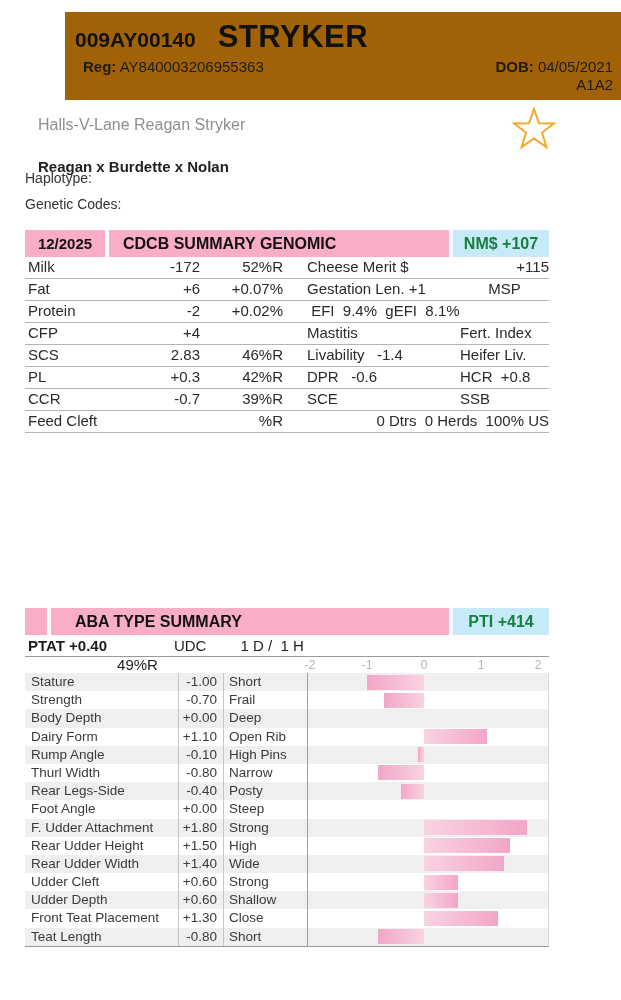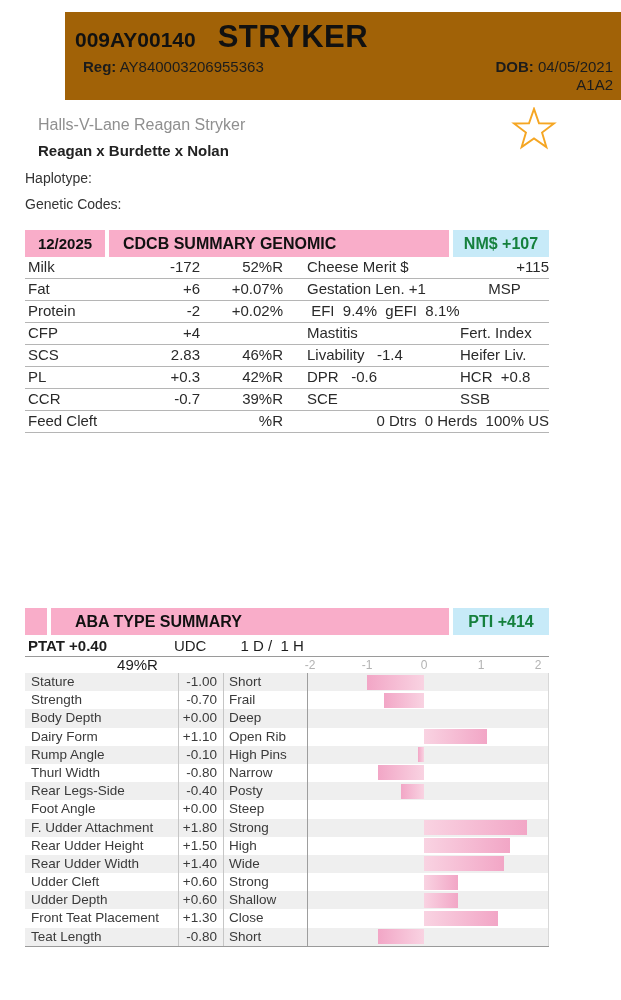--- a/index.html
+++ b/index.html
@@ -10,21 +10,21 @@
   .id-header{position:absolute;left:22px;top:12px;width:556px;height:88px;background:#a16207;margin-left:43px;}
   .hl1{display:flex;align-items:baseline;padding:7px 0 0 10px;}
   .h-id{font-size:21px;font-weight:bold;color:#111;}
   .h-name{font-size:31px;font-weight:bold;margin-left:22px;color:#111;letter-spacing:.5px;}
   .hl2{display:flex;justify-content:space-between;padding:3px 8px 0 18px;font-size:15px;color:#1c1c1c;}
   .bold{font-weight:bold;}
   .hl3{text-align:right;padding-right:8px;font-size:15px;margin-top:1px;color:#1c1c1c;}
 
   
   .pedigree-name{position:absolute;left:38px;top:116px;font-size:16px;color:#8f8f8f;}
-  .sire-stack{position:absolute;left:38px;top:142px;font-size:15px;font-weight:bold;color:#222;}
+  .sire-stack{position:absolute;left:38px;top:158px;font-size:15px;font-weight:bold;color:#222;}
   .star{position:absolute;left:511px;top:107px;}
   .haplotype{position:absolute;left:25px;top:170px;font-size:14px;color:#333;}
   .genetic{position:absolute;left:25px;top:196px;font-size:14px;color:#333;}
 
   
   .bar-head{display:flex;gap:4px;height:27px;font-weight:bold;}
   .bh-date{width:80px;background:#f9adc9;text-align:center;line-height:27px;font-size:15px;color:#111;}
   .bh-mini{width:22px;background:#f9adc9;}
   .bh-title{flex:1;background:#f9adc9;line-height:27px;padding-left:14px;font-size:16px;color:#111;}
   .bh-title.aba-pad{padding-left:24px;}

